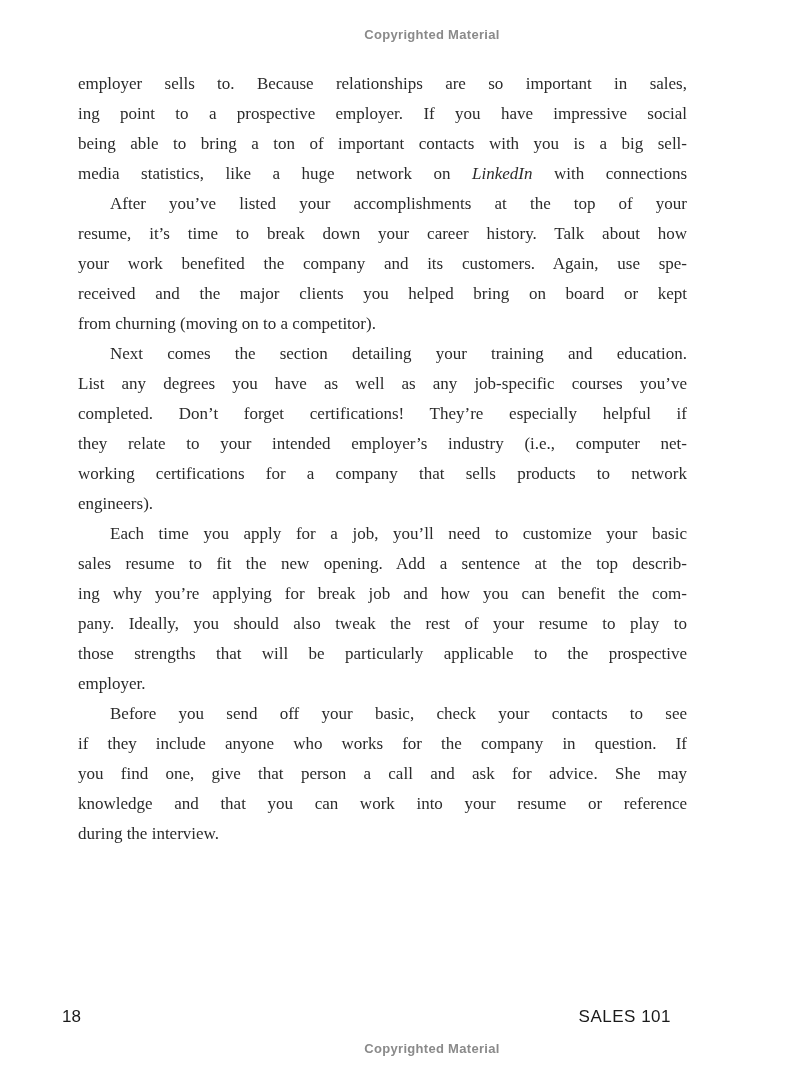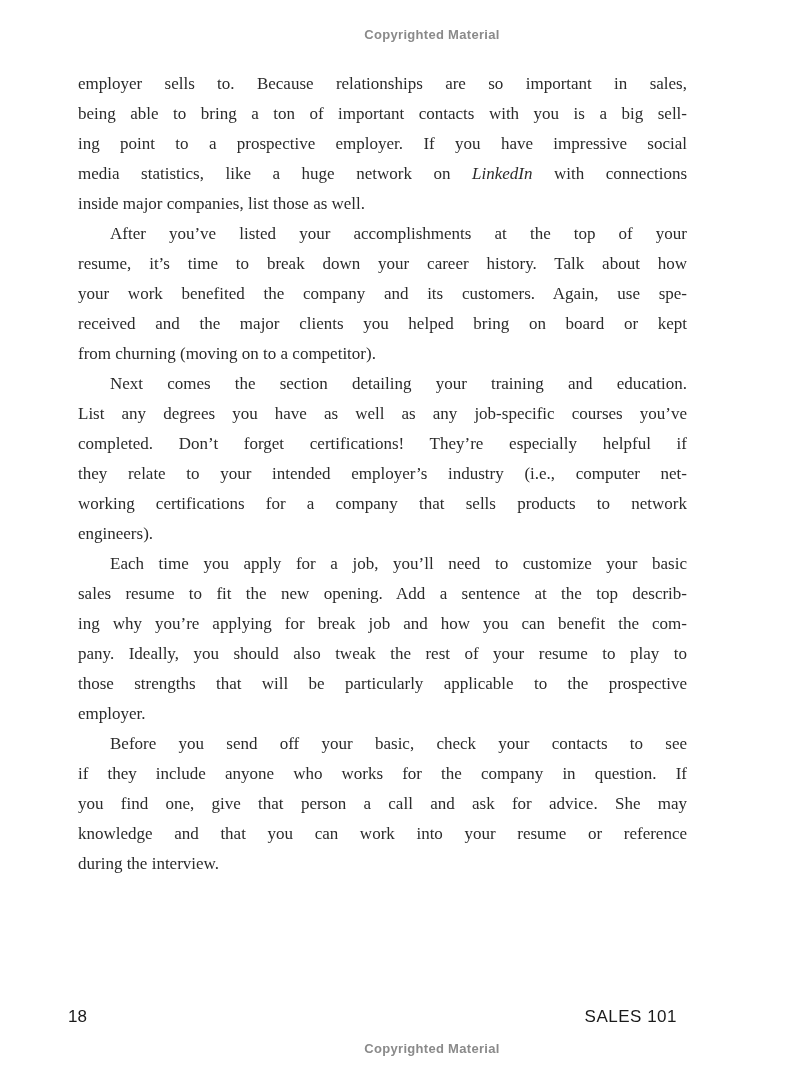--- a/index.html
+++ b/index.html
@@ -42,21 +42,21 @@
     white-space: nowrap;
     font-family: Liberation Serif, serif;
   }
   
   .line { white-space: normal; }
   .line.last { text-align-last: left; }
   .line.indent { text-indent: 32px; }
   .line em { font-style: italic; }
   .page-footer {
     position: absolute;
-    left: 68px;
+    left: 62px;
     width: 609px;
     top: 1007px;
     display: flex;
     justify-content: space-between;
     align-items: baseline;
     font-family: "Liberation Sans", sans-serif;
     font-size: 17px;
     color: #1a1a1a;
   }
   .page-footer .book-title { letter-spacing: 0.5px; text-align: right; }
@@ -65,24 +65,23 @@
 <body>
 
 <div class="page">
 
   <div class="copyright top">Copyrighted Material</div>
 
   <main class="body-text">
 
     <div class="para">
       <div class="line">employer sells to. Because relationships are so important in sales,</div>
+      <div class="line">ing point to a prospective employer. If you have impressive social</div>
       <div class="line">being able to bring a ton of important contacts with you is a big sell-</div>
-      <div class="line">ing point to a prospective employer. If you have impressive social</div>
       <div class="line">media statistics, like a huge network on <em>LinkedIn</em> with connections</div>
-      <div class="line last">inside major companies, list those as well.</div>
     </div>
 
     <div class="para">
       <div class="line indent">After you’ve listed your accomplishments at the top of your</div>
       <div class="line">resume, it’s time to break down your career history. Talk about how</div>
       <div class="line">your work benefited the company and its customers. Again, use spe-</div>
       <div class="line">received and the major clients you helped bring on board or kept</div>
       <div class="line last">from churning (moving on to a competitor).</div>
     </div>
 

